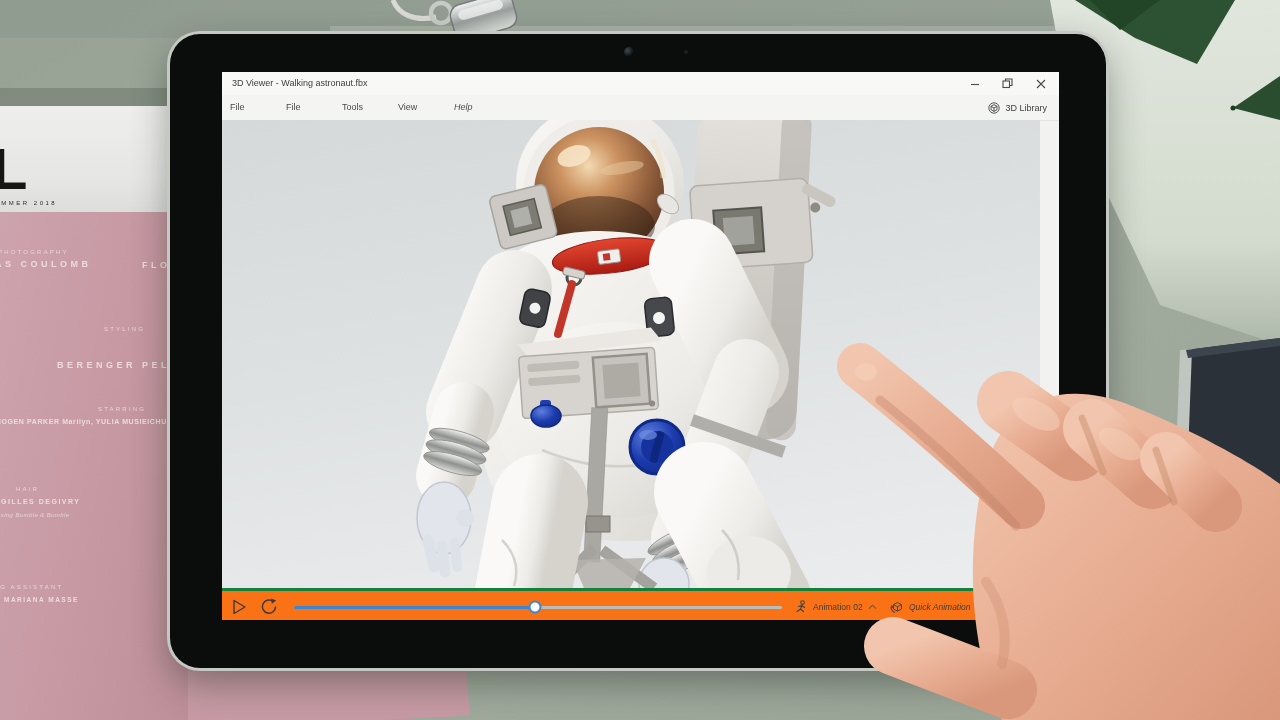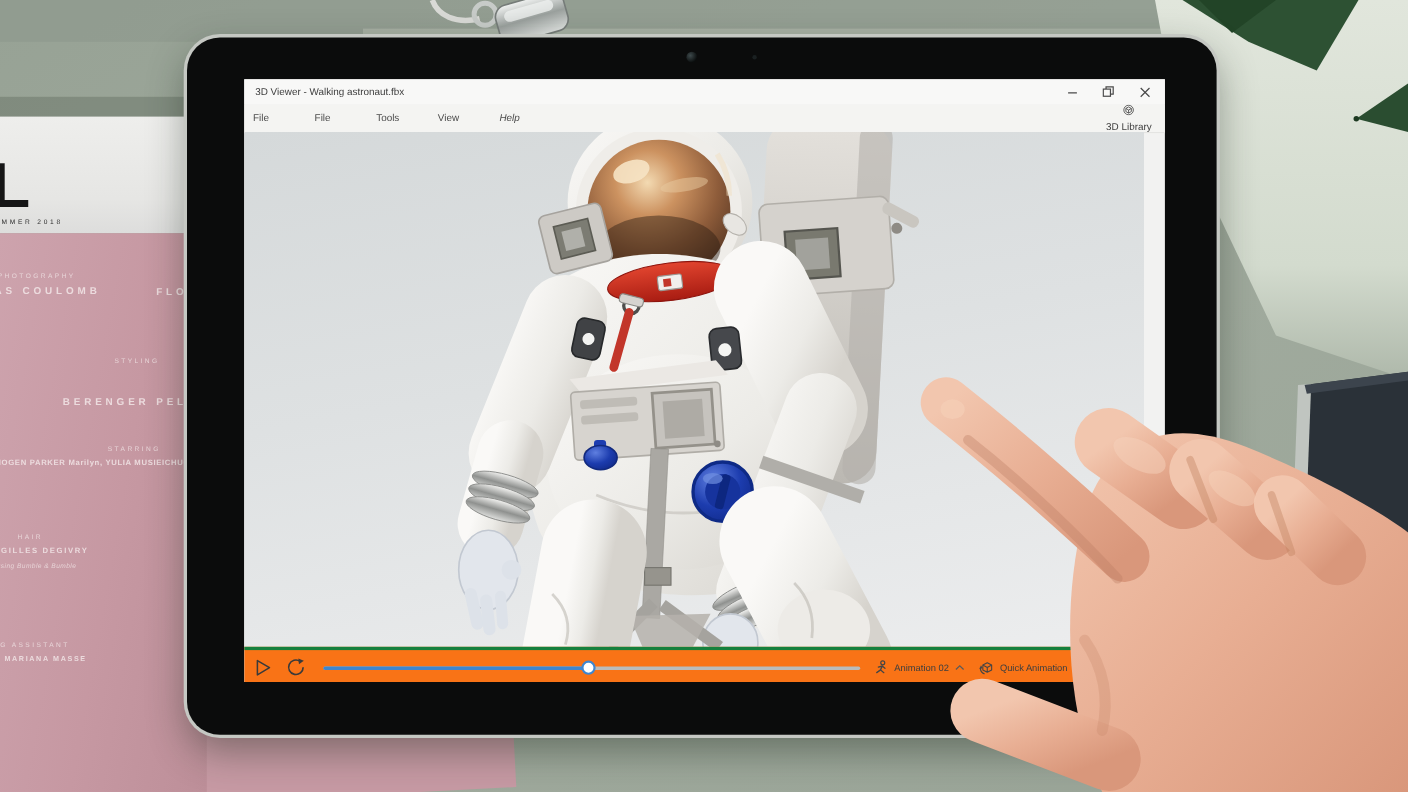--- a/index.html
+++ b/index.html
@@ -36,32 +36,32 @@
   .cam2{left:514px;top:16px;width:4px;height:4px;background:#1a2021;}
 
   
   .app{position:absolute;left:52px;top:38px;width:818px;height:548px;background:#f2f2f1;overflow:hidden;padding-left:19px;}
   .titlebar{position:absolute;left:0;top:0;width:100%;height:23px;background:#f8f8f7;}
   .title{position:absolute;left:10px;top:0;line-height:23px;font-size:9px;color:#3d3d3d;}
   .winbtns{position:absolute;right:2px;top:0;height:23px;display:flex;}
   .winbtn{width:33px;height:23px;display:flex;align-items:center;justify-content:center;}
   .menubar{position:absolute;left:0;top:23px;width:100%;height:25px;background:#f4f4f2;border-bottom:1px solid #e4e4e2;}
   .menuitem{position:absolute;top:0;width:32px;line-height:25px;text-align:left;font-size:9px;color:#4c4c4c;}
-  .libbtn{position:absolute;right:8px;top:0;height:25px;display:flex;align-items:center;gap:5px;font-size:9px;color:#3f3f3f;padding:0 4px;flex-direction:column;}
+  .libbtn{position:absolute;right:8px;top:0;height:25px;display:flex;align-items:center;gap:5px;font-size:9px;color:#3f3f3f;padding:0 4px;}
   .viewport{position:absolute;left:0;top:48px;width:818px;height:468px;
     background:linear-gradient(170deg,#d5d9da 0%,#dee1e2 45%,#ecedee 100%);}
   .playbar{position:absolute;left:0;top:516px;width:818px;height:32px;background:#f97316;border-top:3px solid #15803d;}
   .pbtn{position:absolute;top:7px;width:18px;height:18px;}
   .slider{position:absolute;left:72px;top:0;width:488px;height:32px;}
   .track{position:absolute;left:0;top:15px;width:100%;height:2.5px;background:#b9bcbc;border-radius:2px;}
   .fill{position:absolute;left:0;top:15px;width:241px;height:2.5px;background:#3e86cf;border-radius:2px;}
   .thumb{position:absolute;left:241px;top:16px;width:13px;height:13px;border-radius:50%;
     background:#fff;border:2.5px solid #3e86cf;transform:translate(-50%,-50%);box-sizing:border-box;}
   .animsel{position:absolute;top:0;height:32px;display:flex;align-items:center;gap:5px;font-size:8.5px;color:#3e3e3e;}
-  .a1{left:572px;} .a2{left:668px;}
+  .a1{left:572px;} .a2{left:668px;font-style:italic;}
 
   
   .hand-svg{left:0;top:0;z-index:10;pointer-events:none;}
 </style>
 </head>
 <body>
 
 <div class="scene">
 
   <svg class="abs bg-svg" width="1280" height="720" viewBox="0 0 1280 720">

